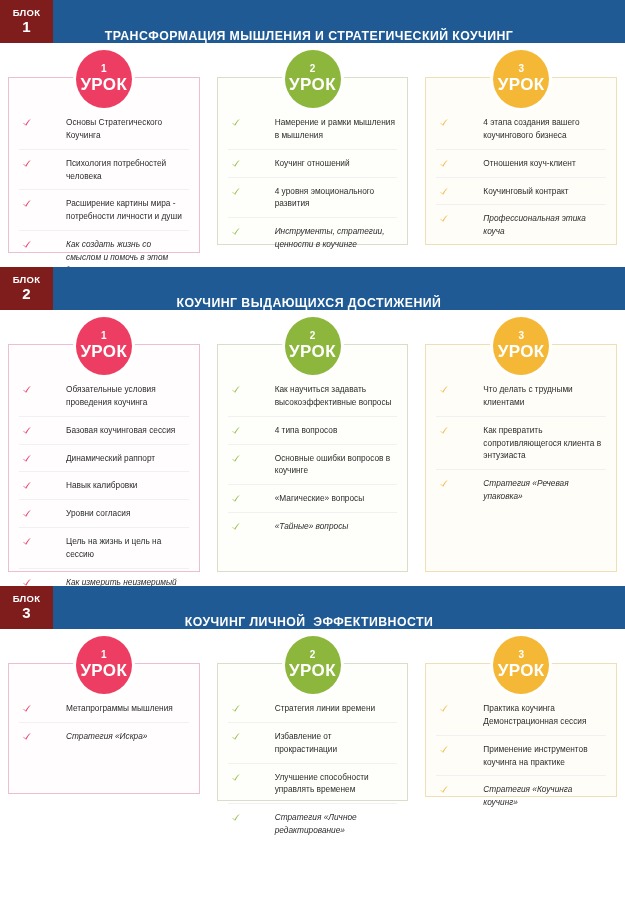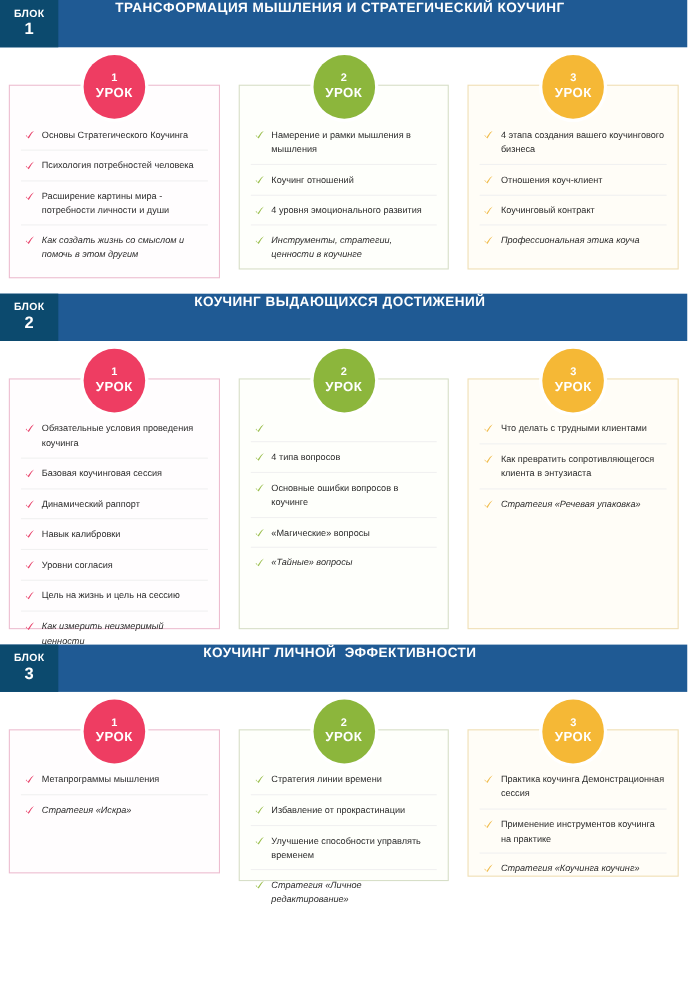--- a/index.html
+++ b/index.html
@@ -15,21 +15,21 @@
   
   .block-header {
     display: flex;
     align-items: stretch;
     height: 43px;
     background: #1f5a94;
     position: relative;
   }
   .block-tab {
     width: 53px;
-    background: #0c4a6e;
+    background: #7f1d1d;
     color: #ffffff;
     display: flex;
     flex-direction: column;
     align-items: center;
     justify-content: center;
     line-height: 1.05;
     flex: 0 0 53px;
   }
   .block-tab .tab-word {
     font-size: 9.5px;
@@ -37,21 +37,21 @@
     letter-spacing: 0.3px;
   }
   .block-tab .tab-num {
     font-size: 15px;
     font-weight: bold;
     margin-top: 1px;
   }
   .block-title-wrap {
     flex: 1 1 auto;
     display: flex;
-    align-items: flex-start;
+    align-items: flex-end;
     justify-content: center;
     padding-right: 60px;
     border-radius: 21px;
   }
   .block-title {
     color: #ffffff;
     font-size: 12.3px;
     font-weight: bold;
     letter-spacing: 0.45px;
     text-align: center;
@@ -107,21 +107,21 @@
     z-index: 5;
   }
   .badge.pink   { background: #ee3d62; }
   .badge.green  { background: #8cb63c; }
   .badge.orange { background: #f5b836; }
   .badge .b-num {
     font-size: 10px;
     font-weight: bold;
   }
   .badge .b-word {
-    font-size: 12px;
+    font-size: 17px;
     font-weight: bold;
     letter-spacing: 0.4px;
     margin-top: 1px;
   }
 
   
   ul.items { list-style: none; }
   ul.items li {
     display: flex;
     align-items: flex-start;
@@ -135,20 +135,21 @@
     width: 9px;
     height: 9px;
     margin-top: 2px;
     position: relative;
   }
   .check svg { display: block; width: 9px; height: 9px; }
   .item-text {
     font-size: 8.3px;
     line-height: 1.55;
     color: #2c2c2c;
+    margin-left: 28px;
   }
 
   .spacer-top { height: 34px; }
   .gap { height: 14px; }
 </style>
 </head>
 <body>
 
 <div class="page" id="root">
     <div class="block-header">
@@ -372,20 +373,21 @@
             <span class="b-num">2</span>
             <span class="b-word">УРОК</span>
           </div>
           <ul class="items">
             <li>
               <span class="check">
                 <svg viewBox="0 0 12 12" xmlns="http://www.w3.org/2000/svg">
                   <path d="M1 6.2 L3.1 9 L7.2 3.4 L10.6 1 L7.6 4.7 L4.2 10.4 L0.6 7.2 Z" fill="#9bbf4f"></path>
                 </svg>
               </span>
+              <span class="item-text">Как научиться задавать высокоэффективные вопросы</span>
             </li>
             <li>
               <span class="check">
                 <svg viewBox="0 0 12 12" xmlns="http://www.w3.org/2000/svg">
                   <path d="M1 6.2 L3.1 9 L7.2 3.4 L10.6 1 L7.6 4.7 L4.2 10.4 L0.6 7.2 Z" fill="#9bbf4f"></path>
                 </svg>
               </span>
               <span class="item-text">4 типа вопросов</span>
             </li>
             <li>

